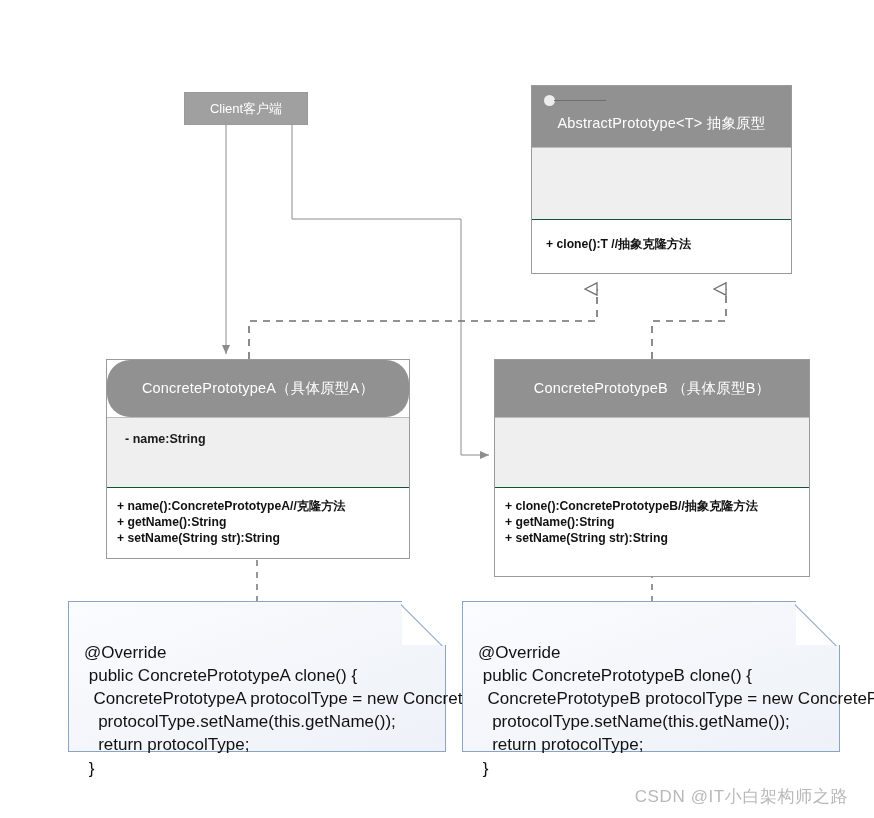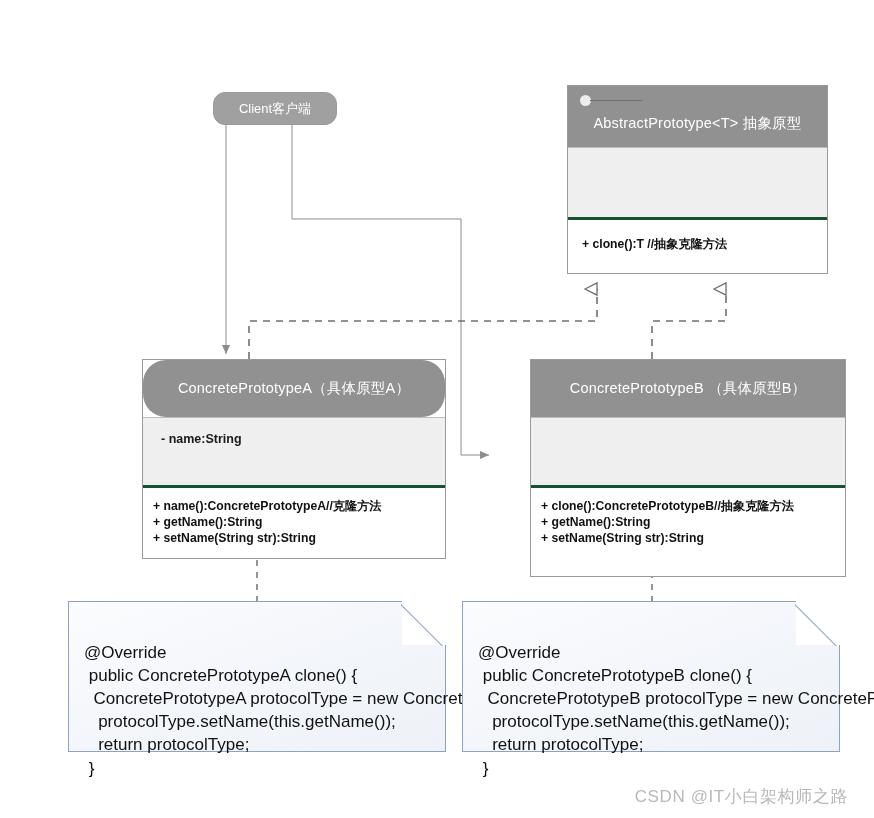--- a/index.html
+++ b/index.html
@@ -15,39 +15,38 @@
     width: 874px;
     height: 818px;
     background: #ffffff;
     overflow: hidden;
   }
   .uml-box {
     position: absolute;
     box-sizing: border-box;
     border: 1px solid #9a9a9a;
     background: #ffffff;
-    margin-left: 36px;
   }
   .uml-header {
     box-sizing: border-box;
     background: #919191;
     color: #ffffff;
     display: flex;
     align-items: center;
     justify-content: center;
     text-align: center;
     font-size: 14.5px;
     letter-spacing: 0.2px;
     position: relative;
   }
   .uml-attrs {
     box-sizing: border-box;
     background: #efefef;
     border-top: 1px solid #bdbdbd;
-    border-bottom: 3px solid #14532d;
+    border-bottom: 1px solid #14532d;
     padding: 14px 0 0 18px;
     font-size: 12.5px;
     color: #1a1a1a;
     font-weight: bold;
   }
   .uml-ops {
     box-sizing: border-box;
     background: #ffffff;
     padding: 10px 0 0 10px;
     font-size: 12.2px;
@@ -190,21 +189,21 @@
 
     <g>
       <path d="M257,560 L257,601" fill="none" stroke="#8c8c8c" stroke-width="1.8" stroke-dasharray="6,6"></path>
     </g>
 
     <g>
       <path d="M652,560 L652,601" fill="none" stroke="#8c8c8c" stroke-width="1.8" stroke-dasharray="6,6"></path>
     </g>
   </svg>
 
-  <div class="simple-box" style="left:213px; top:92px; width:124px; height:33px;border-radius:12px;">
+  <div class="simple-box" style="left:184px; top:92px; width:124px; height:33px;">
     <span>Client客户端</span>
   </div>
 
   <div class="uml-box" style="left:531px; top:85px; width:261px; height:189px;">
     <div class="uml-header" style="height:61px;">
       <span class="pin">
         <span class="dot"></span>
           <span class="stem"></span>
       </span>
       <span style="padding-top:14px;">AbstractPrototype&lt;T&gt; 抽象原型</span>

